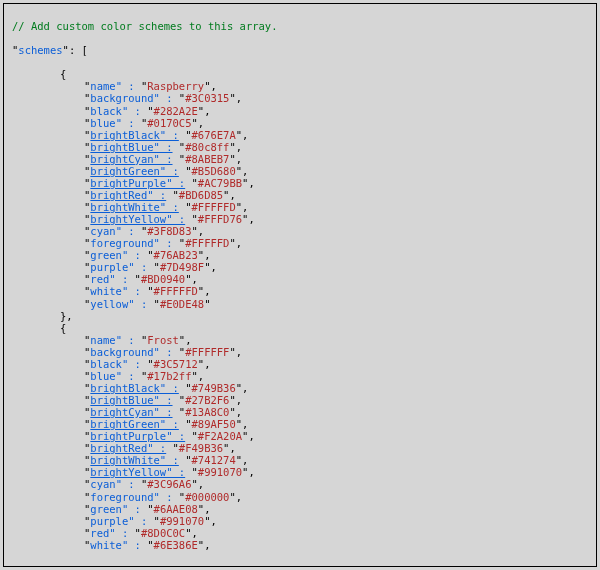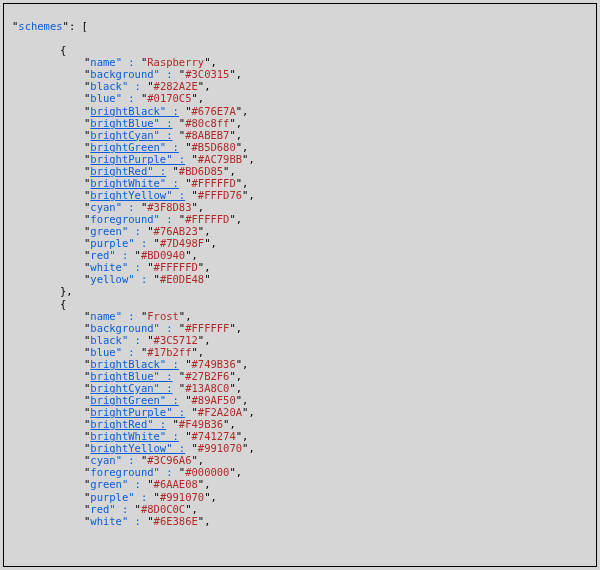--- a/index.html
+++ b/index.html
@@ -31,16 +31,17 @@
   .p   { color: #000; }      
   .lvl0 { }
   .lvl2 { padding-left: 48px; }
   .lvl3 { padding-left: 72px; }
   .row { display: block; }
 </style>
 </head>
 <body>
 
 <div class="editor">
+<span class="row lvl0"><span class="c">// Add custom color schemes to this array.</span></span>
 <span class="row lvl0"><span class="p">"</span><span class="k">schemes</span><span class="p">": [</span></span>
 <div id="schemes-container"><span class="row lvl2"><span class="p">{</span></span><span class="row lvl3"><span class="p">"</span><span class="k">name</span><span class="k">" :</span><span class="p"> </span><span class="p">"</span><span class="s">Raspberry</span><span class="p">",</span></span><span class="row lvl3"><span class="p">"</span><span class="k">background</span><span class="k">" :</span><span class="p"> </span><span class="p">"</span><span class="s">#3C0315</span><span class="p">",</span></span><span class="row lvl3"><span class="p">"</span><span class="k">black</span><span class="k">" :</span><span class="p"> </span><span class="p">"</span><span class="s">#282A2E</span><span class="p">",</span></span><span class="row lvl3"><span class="p">"</span><span class="k">blue</span><span class="k">" :</span><span class="p"> </span><span class="p">"</span><span class="s">#0170C5</span><span class="p">",</span></span><span class="row lvl3"><span class="p">"</span><span class="ku">brightBlack" :</span><span class="p"> </span><span class="p">"</span><span class="s">#676E7A</span><span class="p">",</span></span><span class="row lvl3"><span class="p">"</span><span class="ku">brightBlue" :</span><span class="p"> </span><span class="p">"</span><span class="s">#80c8ff</span><span class="p">",</span></span><span class="row lvl3"><span class="p">"</span><span class="ku">brightCyan" :</span><span class="p"> </span><span class="p">"</span><span class="s">#8ABEB7</span><span class="p">",</span></span><span class="row lvl3"><span class="p">"</span><span class="ku">brightGreen" :</span><span class="p"> </span><span class="p">"</span><span class="s">#B5D680</span><span class="p">",</span></span><span class="row lvl3"><span class="p">"</span><span class="ku">brightPurple" :</span><span class="p"> </span><span class="p">"</span><span class="s">#AC79BB</span><span class="p">",</span></span><span class="row lvl3"><span class="p">"</span><span class="ku">brightRed" :</span><span class="p"> </span><span class="p">"</span><span class="s">#BD6D85</span><span class="p">",</span></span><span class="row lvl3"><span class="p">"</span><span class="ku">brightWhite" :</span><span class="p"> </span><span class="p">"</span><span class="s">#FFFFFD</span><span class="p">",</span></span><span class="row lvl3"><span class="p">"</span><span class="ku">brightYellow" :</span><span class="p"> </span><span class="p">"</span><span class="s">#FFFD76</span><span class="p">",</span></span><span class="row lvl3"><span class="p">"</span><span class="k">cyan</span><span class="k">" :</span><span class="p"> </span><span class="p">"</span><span class="s">#3F8D83</span><span class="p">",</span></span><span class="row lvl3"><span class="p">"</span><span class="k">foreground</span><span class="k">" :</span><span class="p"> </span><span class="p">"</span><span class="s">#FFFFFD</span><span class="p">",</span></span><span class="row lvl3"><span class="p">"</span><span class="k">green</span><span class="k">" :</span><span class="p"> </span><span class="p">"</span><span class="s">#76AB23</span><span class="p">",</span></span><span class="row lvl3"><span class="p">"</span><span class="k">purple</span><span class="k">" :</span><span class="p"> </span><span class="p">"</span><span class="s">#7D498F</span><span class="p">",</span></span><span class="row lvl3"><span class="p">"</span><span class="k">red</span><span class="k">" :</span><span class="p"> </span><span class="p">"</span><span class="s">#BD0940</span><span class="p">",</span></span><span class="row lvl3"><span class="p">"</span><span class="k">white</span><span class="k">" :</span><span class="p"> </span><span class="p">"</span><span class="s">#FFFFFD</span><span class="p">",</span></span><span class="row lvl3"><span class="p">"</span><span class="k">yellow</span><span class="k">" :</span><span class="p"> </span><span class="p">"</span><span class="s">#E0DE48</span><span class="p">"</span></span><span class="row lvl2"><span class="p">},</span></span><span class="row lvl2"><span class="p">{</span></span><span class="row lvl3"><span class="p">"</span><span class="k">name</span><span class="k">" :</span><span class="p"> </span><span class="p">"</span><span class="s">Frost</span><span class="p">",</span></span><span class="row lvl3"><span class="p">"</span><span class="k">background</span><span class="k">" :</span><span class="p"> </span><span class="p">"</span><span class="s">#FFFFFF</span><span class="p">",</span></span><span class="row lvl3"><span class="p">"</span><span class="k">black</span><span class="k">" :</span><span class="p"> </span><span class="p">"</span><span class="s">#3C5712</span><span class="p">",</span></span><span class="row lvl3"><span class="p">"</span><span class="k">blue</span><span class="k">" :</span><span class="p"> </span><span class="p">"</span><span class="s">#17b2ff</span><span class="p">",</span></span><span class="row lvl3"><span class="p">"</span><span class="ku">brightBlack" :</span><span class="p"> </span><span class="p">"</span><span class="s">#749B36</span><span class="p">",</span></span><span class="row lvl3"><span class="p">"</span><span class="ku">brightBlue" :</span><span class="p"> </span><span class="p">"</span><span class="s">#27B2F6</span><span class="p">",</span></span><span class="row lvl3"><span class="p">"</span><span class="ku">brightCyan" :</span><span class="p"> </span><span class="p">"</span><span class="s">#13A8C0</span><span class="p">",</span></span><span class="row lvl3"><span class="p">"</span><span class="ku">brightGreen" :</span><span class="p"> </span><span class="p">"</span><span class="s">#89AF50</span><span class="p">",</span></span><span class="row lvl3"><span class="p">"</span><span class="ku">brightPurple" :</span><span class="p"> </span><span class="p">"</span><span class="s">#F2A20A</span><span class="p">",</span></span><span class="row lvl3"><span class="p">"</span><span class="ku">brightRed" :</span><span class="p"> </span><span class="p">"</span><span class="s">#F49B36</span><span class="p">",</span></span><span class="row lvl3"><span class="p">"</span><span class="ku">brightWhite" :</span><span class="p"> </span><span class="p">"</span><span class="s">#741274</span><span class="p">",</span></span><span class="row lvl3"><span class="p">"</span><span class="ku">brightYellow" :</span><span class="p"> </span><span class="p">"</span><span class="s">#991070</span><span class="p">",</span></span><span class="row lvl3"><span class="p">"</span><span class="k">cyan</span><span class="k">" :</span><span class="p"> </span><span class="p">"</span><span class="s">#3C96A6</span><span class="p">",</span></span><span class="row lvl3"><span class="p">"</span><span class="k">foreground</span><span class="k">" :</span><span class="p"> </span><span class="p">"</span><span class="s">#000000</span><span class="p">",</span></span><span class="row lvl3"><span class="p">"</span><span class="k">green</span><span class="k">" :</span><span class="p"> </span><span class="p">"</span><span class="s">#6AAE08</span><span class="p">",</span></span><span class="row lvl3"><span class="p">"</span><span class="k">purple</span><span class="k">" :</span><span class="p"> </span><span class="p">"</span><span class="s">#991070</span><span class="p">",</span></span><span class="row lvl3"><span class="p">"</span><span class="k">red</span><span class="k">" :</span><span class="p"> </span><span class="p">"</span><span class="s">#8D0C0C</span><span class="p">",</span></span><span class="row lvl3"><span class="p">"</span><span class="k">white</span><span class="k">" :</span><span class="p"> </span><span class="p">"</span><span class="s">#6E386E</span><span class="p">",</span></span></div>
 
 </div>
 
 </body></html>

